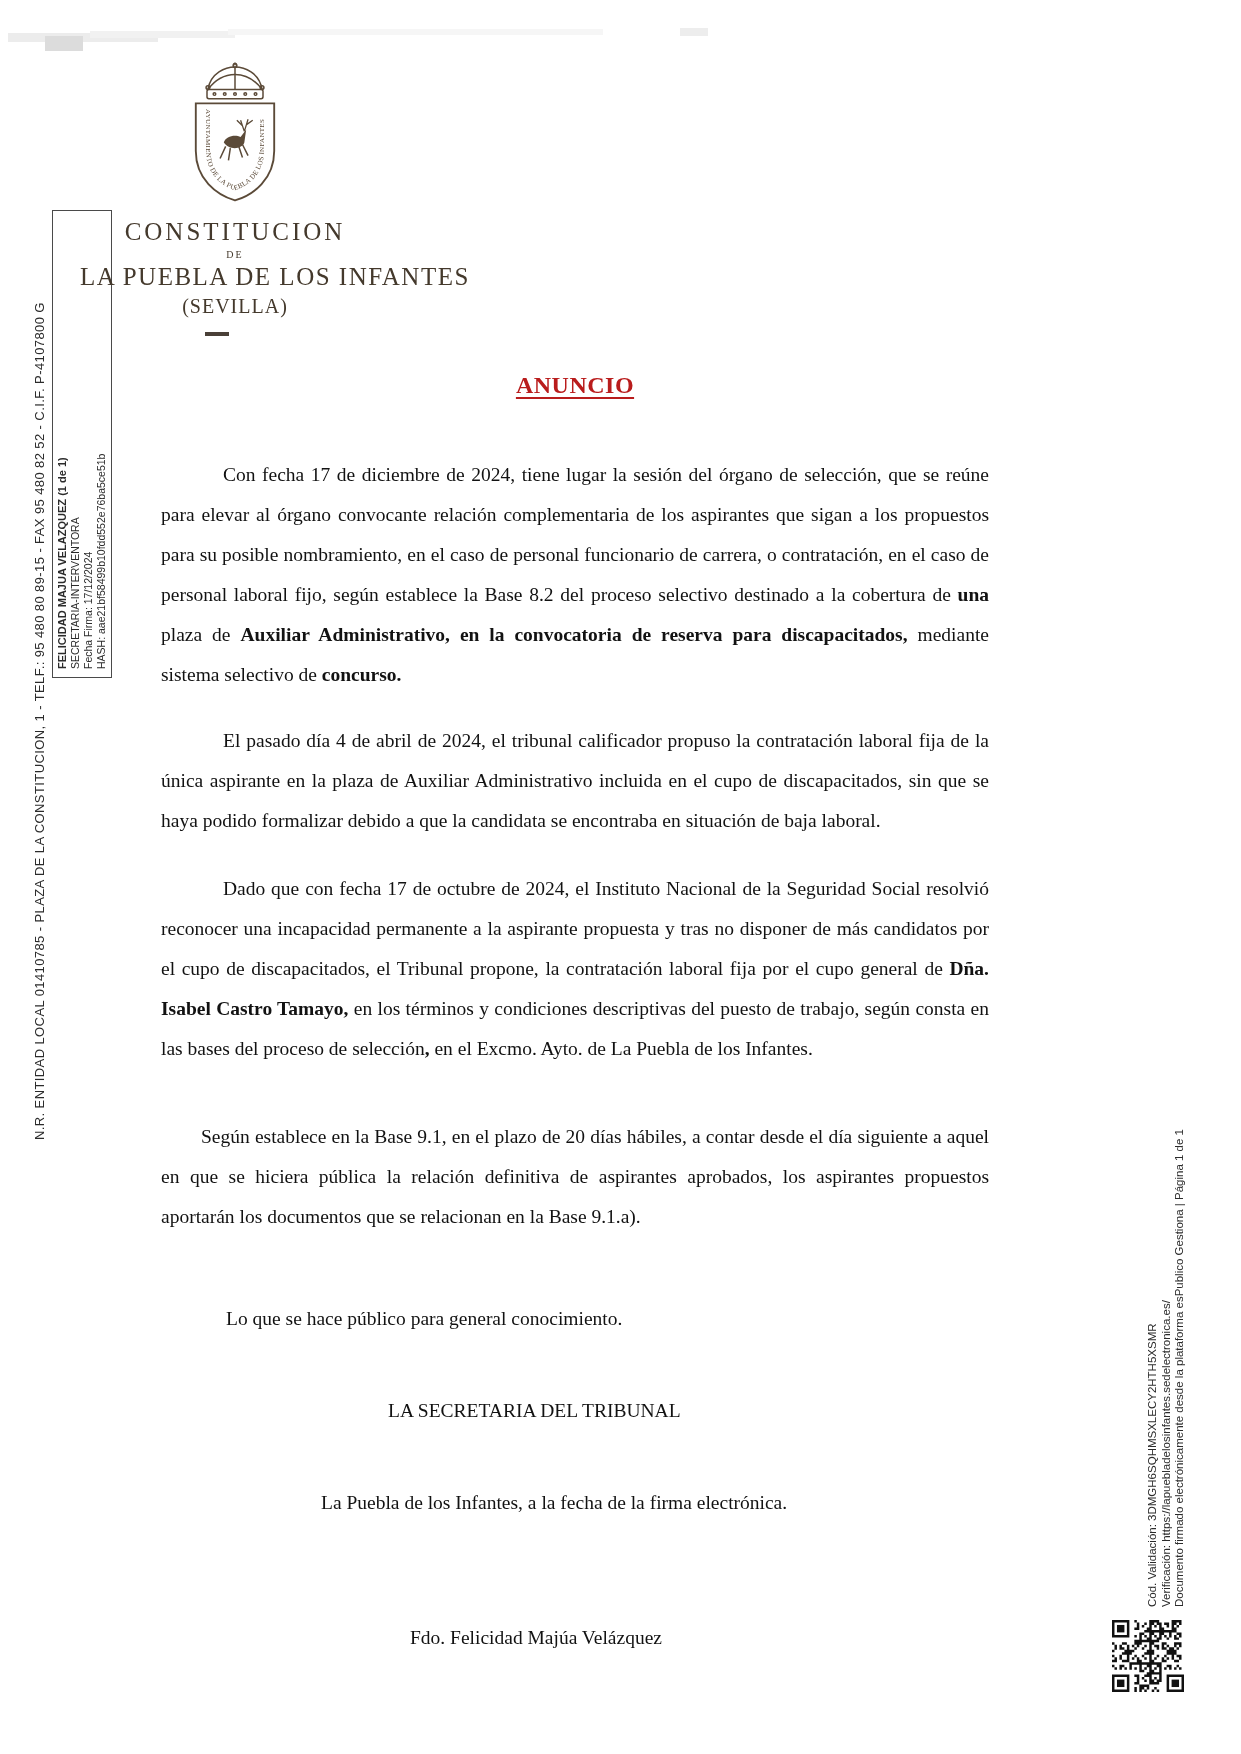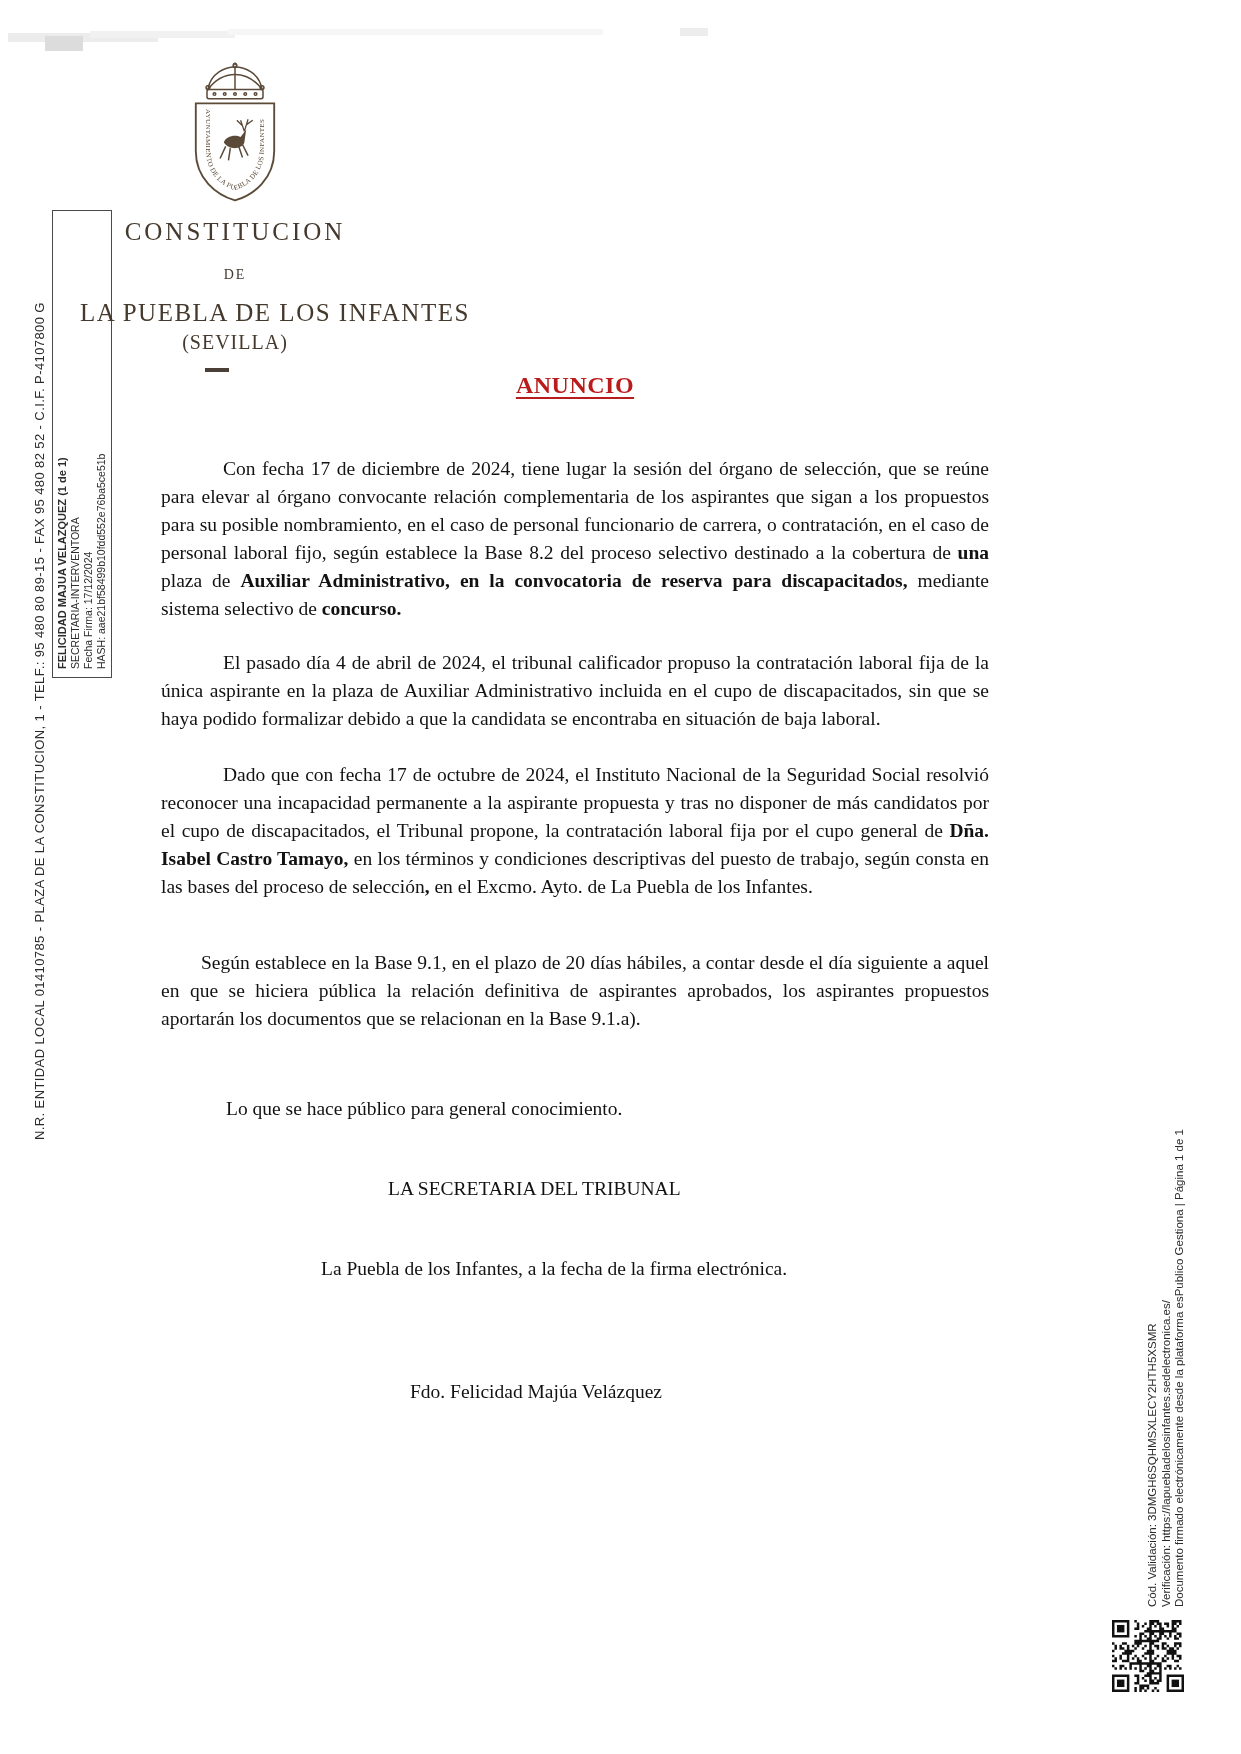--- a/index.html
+++ b/index.html
@@ -39,34 +39,34 @@
   .right-meta{
     left:1146px;top:1607px;width:530px;
     font-family:"Liberation Sans", sans-serif;
     font-size:11.5px;line-height:13.5px;color:#2b2b2b;white-space:nowrap;
   }
 
   
   .header{position:absolute;left:80px;top:62px;width:310px;text-align:center;color:#44392c;}
   .crest{display:block;margin:0 auto;}
   .org1{font-size:25px;letter-spacing:3px;margin-top:6px;}
-  .org2{font-size:14px;letter-spacing:2px;margin-top:21px;}
-  .org3{font-size:25px;letter-spacing:1.5px;margin-top:16px;white-space:nowrap;}
+  .org2{font-size:10px;letter-spacing:2px;margin-top:3px;}
+  .org3{font-size:25px;letter-spacing:1.5px;margin-top:3px;white-space:nowrap;}
   .org4{font-size:20px;letter-spacing:1px;margin-top:4px;}
   .hdash{width:24px;height:4px;background:#4a4038;margin:14px auto 0 auto;transform:translateX(-18px);}
 
   
   .main{position:absolute;left:161px;top:372px;width:828px;}
   .title{
     margin:0;text-align:center;
     font-size:24px;font-weight:bold;
     text-decoration:underline;text-underline-offset:4px;
     letter-spacing:.5px;color:#b91c1c;
   }
-  .para{margin:0;font-size:19.5px;line-height:28px;color:#121212;}
+  .para{margin:0;font-size:19.5px;line-height:40px;color:#121212;}
   .just{text-align:justify;}
   .left{text-align:left;}
   .ind40{text-indent:40px;} .ind62{text-indent:62px;} .ind65{text-indent:65px;}
   .ind160{text-indent:160px;} .ind227{text-indent:227px;} .ind249{text-indent:249px;}
   .mt26{margin-top:26px;} .mt28{margin-top:28px;} .mt34{margin-top:48px;}
   .mt52{margin-top:52px;} .mt56{margin-top:56px;} .mt62{margin-top:62px;} .mt95{margin-top:95px;}
 
   .qr{position:absolute;left:1112px;top:1620px;}
 </style>
 </head>

